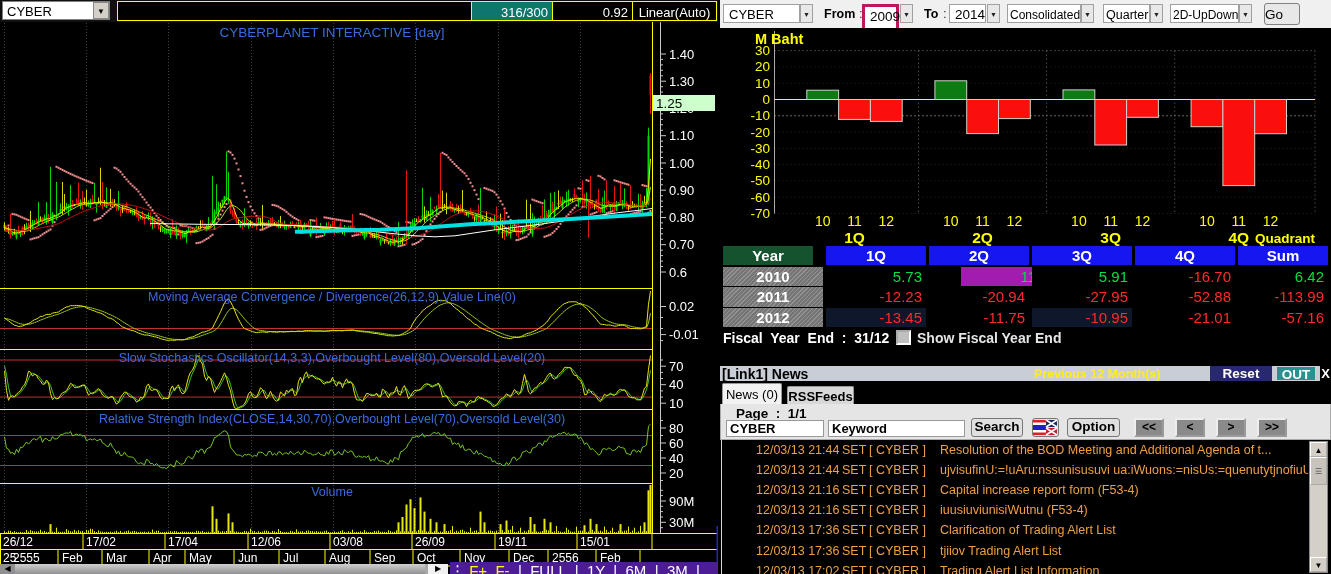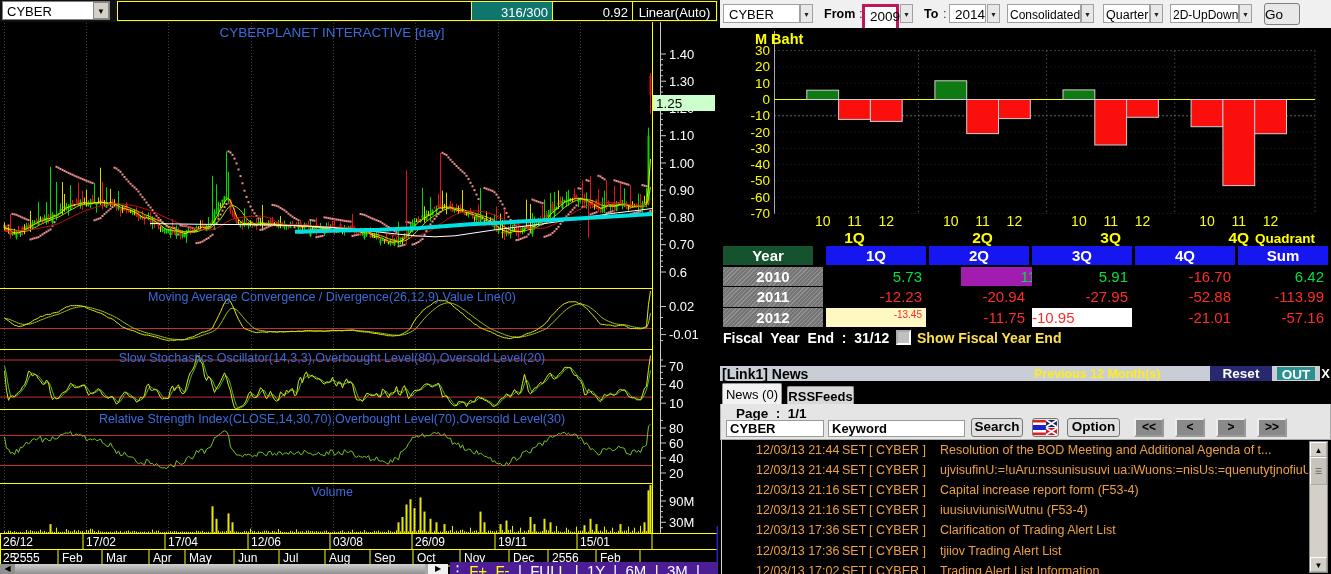--- a/index.html
+++ b/index.html
@@ -1592,28 +1592,28 @@
 <div class="abs" style="left:1032px;top:266.7px;width:100px;height:19.3px;background:#000;color:#00e040;font-size:15px;text-align:right;padding:1px 4px 0 0">5.91</div>
 <div class="abs" style="left:1135px;top:266.7px;width:100px;height:19.3px;background:#000;color:#ff2a2a;font-size:15px;text-align:right;padding:1px 4px 0 0">-16.70</div>
 <div class="abs" style="left:1238px;top:266.7px;width:90px;height:19.3px;background:#000;color:#00e040;font-size:15px;text-align:right;padding:1px 4px 0 0">6.42</div>
 <div class="abs" style="left:723px;top:287.4px;width:100px;height:19.3px;background:repeating-linear-gradient(135deg,#929292 0 1px,#757575 1px 3px);color:#fff;font-weight:bold;font-size:15px;text-align:center;padding-top:1px">2011</div>
 <div class="abs" style="left:826px;top:287.4px;width:100px;height:19.3px;background:#000;color:#ff2a2a;font-size:15px;text-align:right;padding:1px 4px 0 0">-12.23</div>
 <div class="abs" style="left:929px;top:287.4px;width:100px;height:19.3px;background:#000;color:#ff2a2a;font-size:15px;text-align:right;padding:1px 4px 0 0">-20.94</div>
 <div class="abs" style="left:1032px;top:287.4px;width:100px;height:19.3px;background:#000;color:#ff2a2a;font-size:15px;text-align:right;padding:1px 4px 0 0">-27.95</div>
 <div class="abs" style="left:1135px;top:287.4px;width:100px;height:19.3px;background:#000;color:#ff2a2a;font-size:15px;text-align:right;padding:1px 4px 0 0">-52.88</div>
 <div class="abs" style="left:1238px;top:287.4px;width:90px;height:19.3px;background:#000;color:#ff2a2a;font-size:15px;text-align:right;padding:1px 4px 0 0">-113.99</div>
 <div class="abs" style="left:723px;top:308.1px;width:100px;height:19.3px;background:repeating-linear-gradient(135deg,#929292 0 1px,#757575 1px 3px);color:#fff;font-weight:bold;font-size:15px;text-align:center;padding-top:1px">2012</div>
-<div class="abs" style="left:826px;top:308.1px;width:100px;height:19.3px;background:#fef9c3;color:#ff2a2a;font-size:10px;text-align:right;padding:1px 4px 0 0">-13.45</div>
+<div class="abs" style="left:826px;top:308.1px;width:100px;height:19.3px;background:#0f172a;color:#ff2a2a;font-size:15px;text-align:right;padding:1px 4px 0 0">-13.45</div>
 <div class="abs" style="left:929px;top:308.1px;width:100px;height:19.3px;background:#000;color:#ff2a2a;font-size:15px;text-align:right;padding:1px 4px 0 0">-11.75</div>
-<div class="abs" style="left:1032px;top:308.1px;width:100px;height:19.3px;background:#ffffff;color:#ff2a2a;font-size:15px;padding:1px 4px 0 0">-10.95</div>
+<div class="abs" style="left:1032px;top:308.1px;width:100px;height:19.3px;background:#0f172a;color:#ff2a2a;font-size:15px;text-align:right;padding:1px 4px 0 0">-10.95</div>
 <div class="abs" style="left:1135px;top:308.1px;width:100px;height:19.3px;background:#000;color:#ff2a2a;font-size:15px;text-align:right;padding:1px 4px 0 0">-21.01</div>
 <div class="abs" style="left:1238px;top:308.1px;width:90px;height:19.3px;background:#000;color:#ff2a2a;font-size:15px;text-align:right;padding:1px 4px 0 0">-57.16</div>
 <div class="abs" style="left:723px;top:330px;color:#fff;font-weight:bold;font-size:14px">Fiscal&nbsp; Year&nbsp; End&nbsp; :&nbsp; 31/12</div>
 <div class="abs" style="left:896px;top:330px;width:15px;height:15px;background:#c0c0c0;border:2px inset #fff"></div>
-<div class="abs" style="left:917px;top:330px;color:#fde047;font-weight:bold;font-size:14px">Show Fiscal Year End</div>
+<div class="abs" style="left:917px;top:330px;color:#e5e5e5;font-weight:bold;font-size:14px">Show Fiscal Year End</div>
 
 <div class="abs" style="left:720px;top:366px;width:611px;height:15px;background:#c9cdd6">
     <span class="abs" style="left:2px;top:0;color:#000;font-weight:bold;font-size:14px">[Link1] News</span>
     <span class="abs" style="left:314px;top:1px;color:#ffec20;font-weight:bold;font-size:12.5px">Previous 12 Month(s)</span>
     <span class="abs" style="left:490px;top:0;width:62px;height:15px;background:#28286e;color:#fff;font-weight:bold;font-size:13.5px;text-align:center">Reset</span>
     <span class="abs" style="left:556px;top:0;width:40px;height:15px;background:#2a9090;color:#fff;font-weight:bold;font-size:13.5px;text-align:center;border:1px solid #d0d0d0">OUT</span>
     <span class="abs" style="left:600px;top:0;width:11px;height:15px;background:#000;color:#fff;font-weight:bold;font-size:13px;text-align:center">X</span>
   </div>
 <div class="abs" style="left:720px;top:381px;width:611px;height:193px;background:#000"></div>
 <div class="abs" style="left:721px;top:440px;width:1px;height:134px;background:#d8d8d8"></div>

